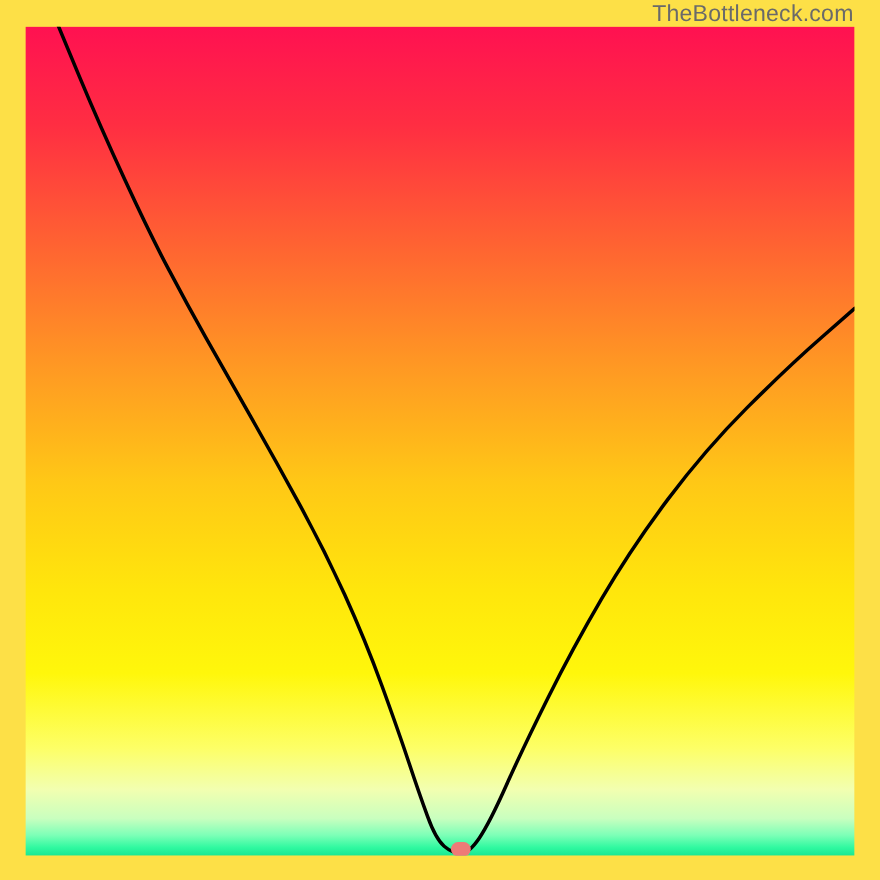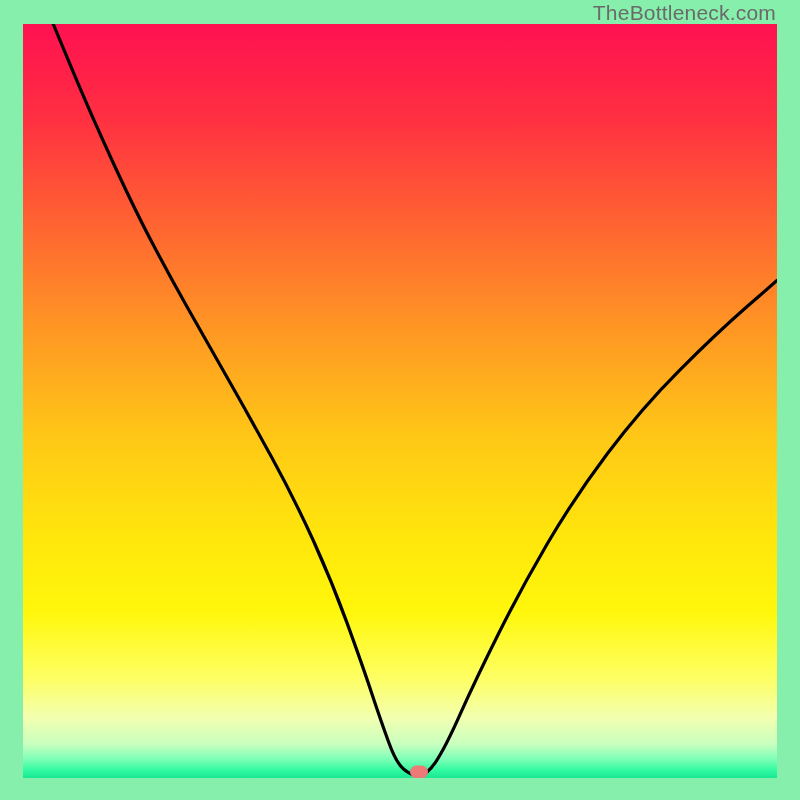--- a/index.html
+++ b/index.html
@@ -9,21 +9,21 @@
     height: 800px;
     background: #000;
     overflow: hidden;
   }
   .frame {
     position: absolute;
     left: 0;
     top: 0;
     width: 800px;
     height: 800px;
-    background: #86efac;
+    background: #fde047;
   }
   .plot-area {
     position: absolute;
     left: 23px;
     top: 24px;
     width: 754px;
     height: 754px;
     overflow: hidden;
   }
   .gradient {

